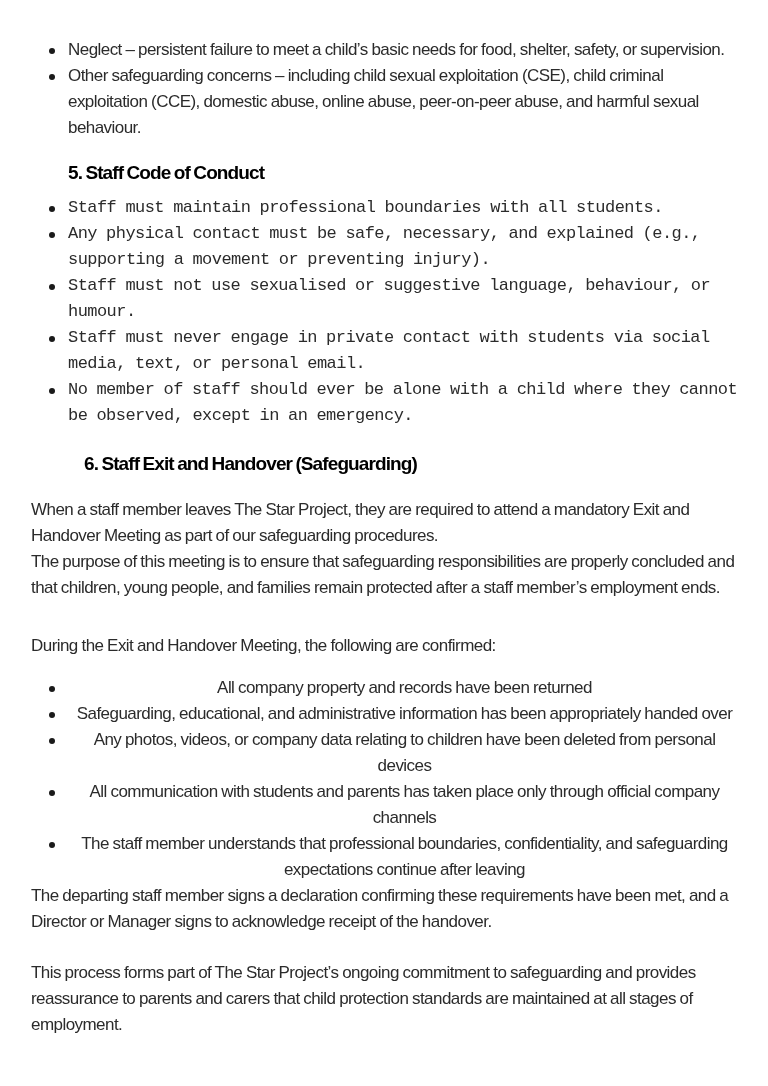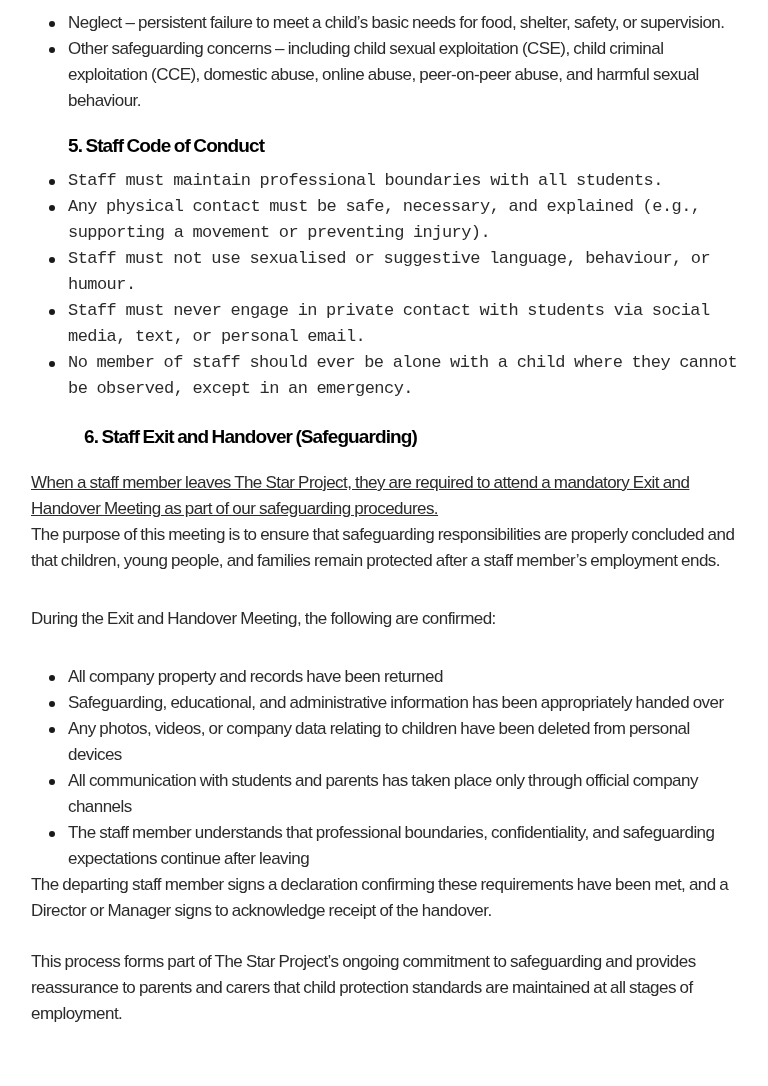--- a/index.html
+++ b/index.html
@@ -47,28 +47,28 @@
       color: #000000;
       font-weight: bold;
       font-size: 19px;
       letter-spacing: -0.9px;
       word-spacing: -1px;
     }
     p {
       margin: 0;
       line-height: 26px;
     }
-    #list-top { padding-top: 10px; }
+    #list-top { padding-top: 37px; }
     #h5 { padding-left: 37px; margin-top: 18px; line-height: 28px; }
     #list-conduct { margin-top: 8px; font-family: Liberation Mono, monospace; }
     #h6 { padding-left: 53px; margin-top: 21px; line-height: 28px; }
-    #p-intro { margin-top: 19px; text-decoration: underline; }
+    #p-intro { margin-top: 19px; }
     #p-purpose { }
     #p-during { margin-top: 32px; }
-    #list-confirm { margin-top: 32px; }
+    #list-confirm { margin-top: 16px; text-align: center; }
     #p-declaration { margin-top: 0; }
     #p-commitment { margin-top: 25px; }
   </style>
 </head>
 <body>
 
 <div class="page">
 
   <ul id="list-top">
     <li class="bullet">Neglect – persistent failure to meet a child’s basic needs for food, shelter, safety, or supervision.</li>

